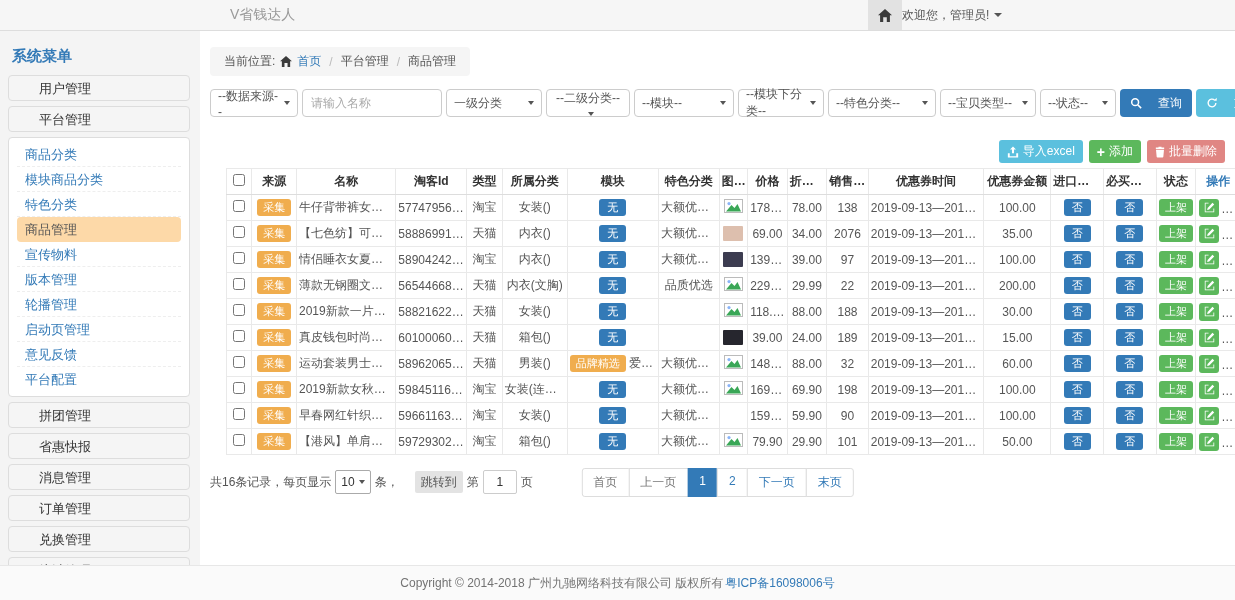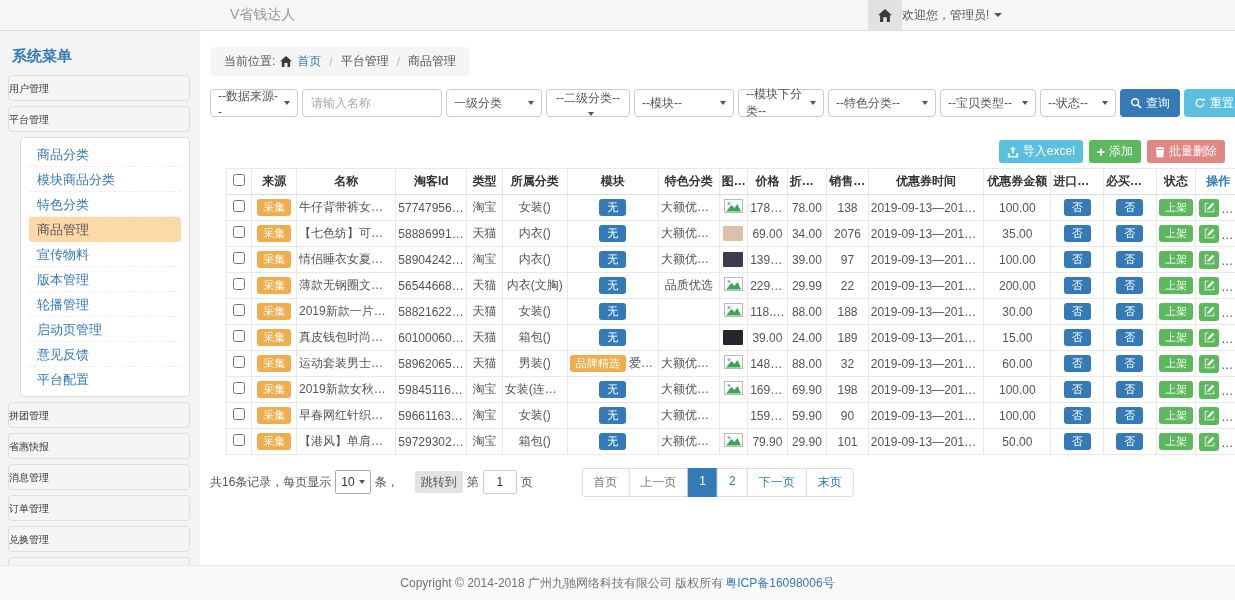--- a/index.html
+++ b/index.html
@@ -14,40 +14,40 @@
   .home-btn { width:34px; height:30px; background:#e2e2e2; display:flex; align-items:center; justify-content:center; cursor:pointer; }
   .welcome { font-size:12px; color:#555; display:flex; align-items:center; gap:5px; cursor:pointer; }
   .caret-dn { display:inline-block; width:0; height:0; border-left:4px solid transparent; border-right:4px solid transparent; border-top:4px solid #555; }
 
   
   .layout { display:flex; height:534px; overflow:hidden; }
 
   
   .sidebar { width:200px; background:#f4f4f4; padding:16px 10px 0 8px; overflow:hidden; flex:none; }
   .sidebar-title { color:#337ab7; font-size:15px; font-weight:bold; padding-left:4px; margin-bottom:9px; }
-  .side-panel { height:26px; line-height:25px; background:#f5f5f5; border:1px solid #ddd; border-radius:4px; margin-bottom:5px; padding-left:0; font-size:10px; color:#333; cursor:pointer; }
-  .side-submenu { background:#fff; border:1px solid #ddd; border-radius:4px; margin-bottom:5px; padding:4px 8px;margin-left:12px; }
+  .side-panel { height:26px; line-height:25px; background:#f5f5f5; border:1px solid #ddd; border-radius:4px; margin-bottom:5px; padding-left:30px; font-size:13px; color:#333; cursor:pointer; }
+  .side-submenu { background:#fff; border:1px solid #ddd; border-radius:4px; margin-bottom:5px; padding:4px 8px; }
   .side-sub-item { height:25px; line-height:25px; font-size:13px; color:#337ab7; padding-left:8px; border-bottom:1px dashed #eee; cursor:pointer; white-space:nowrap; overflow:hidden; }
   .side-sub-item:last-child { border-bottom:none; }
   .side-sub-item.active { background:#fdd9a8; border-radius:4px; color:#555; border-bottom-color:transparent; }
 
   
   .main { flex:1; padding:16px 10px 0 10px; position:relative; overflow:hidden; }
   .breadcrumb { display:inline-flex; align-items:center; gap:5px; background:#f5f5f5; border-radius:4px; padding:6px 14px; font-size:12px; color:#555; }
   .breadcrumb a { color:#337ab7; text-decoration:none; cursor:pointer; }
   .breadcrumb .sep { color:#bbb; margin:0 3px; }
 
   
   .filter-row { display:flex; align-items:center; gap:4px; margin-top:13px; }
   .sel { height:28px; border:1px solid #ccc; border-radius:4px; background:#fff; display:flex; align-items:center; justify-content:space-between; padding:0 7px; font-size:12px; color:#555; cursor:pointer; flex:none; }
   .sel .tri { width:0; height:0; border-left:3.5px solid transparent; border-right:3.5px solid transparent; border-top:4px solid #555; margin-left:5px; flex:none; }
   .txt { height:28px; border:1px solid #ccc; border-radius:4px; padding:0 8px; font-size:12px; color:#555; width:140px; flex:none; font-family:inherit; }
   .txt::placeholder { color:#aaa; }
   .w0{width:88px;} .w1{width:96px;} .w2{width:84px;flex-direction:column;} .w3{width:100px;} .w4{width:86px;} .w5{width:108px;} .w6{width:96px;} .w7{width:76px;}
-  .btn { height:28px; border:none; border-radius:4px; color:#fff; font-size:12px; padding:0 10px; display:inline-flex; align-items:center; gap:4px; cursor:pointer; font-family:inherit; flex:none; }
+  .btn { height:28px; border:none; border-radius:4px; color:#fff; font-size:12px; padding:0 10px; display:inline-flex; align-items:center; gap:16px; cursor:pointer; font-family:inherit; flex:none; }
   .btn-primary { background:#337ab7; }
   .btn-info { background:#5bc0de; }
 
   
   .action-row { display:flex; justify-content:flex-end; gap:6px; margin-top:23px; }
   .btn-sm { height:23px; border:none; border-radius:3px; color:#fff; font-size:12px; padding:0 8px; display:inline-flex; align-items:center; gap:4px; cursor:pointer; font-family:inherit; }
   .btn-import { background:#5bc0de; }
   .btn-add { background:#5cb85c; }
   .btn-batch { background:#e08683; }
   .plus-glyph { font-size:14px; font-weight:bold; line-height:1; }

